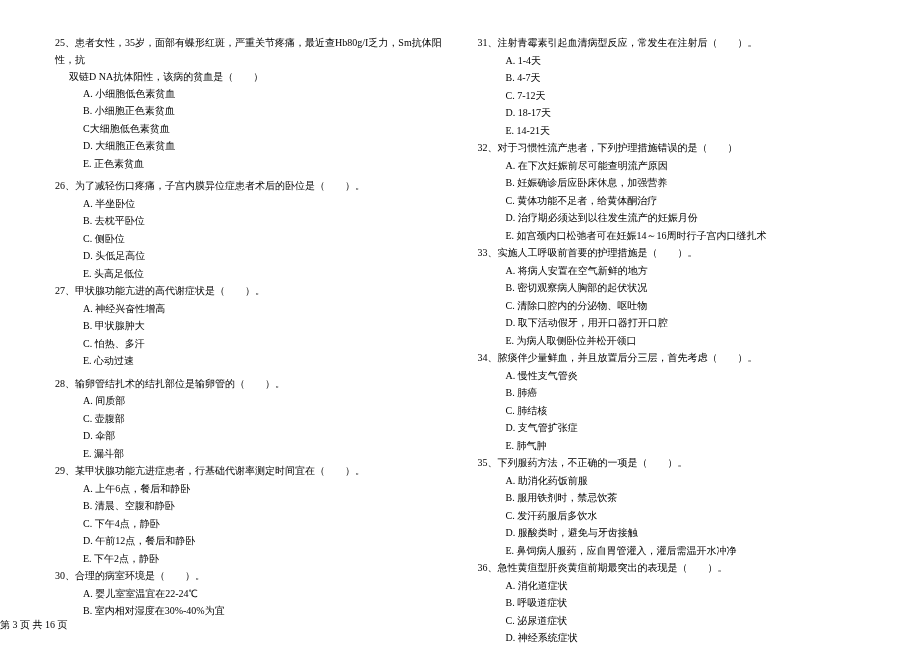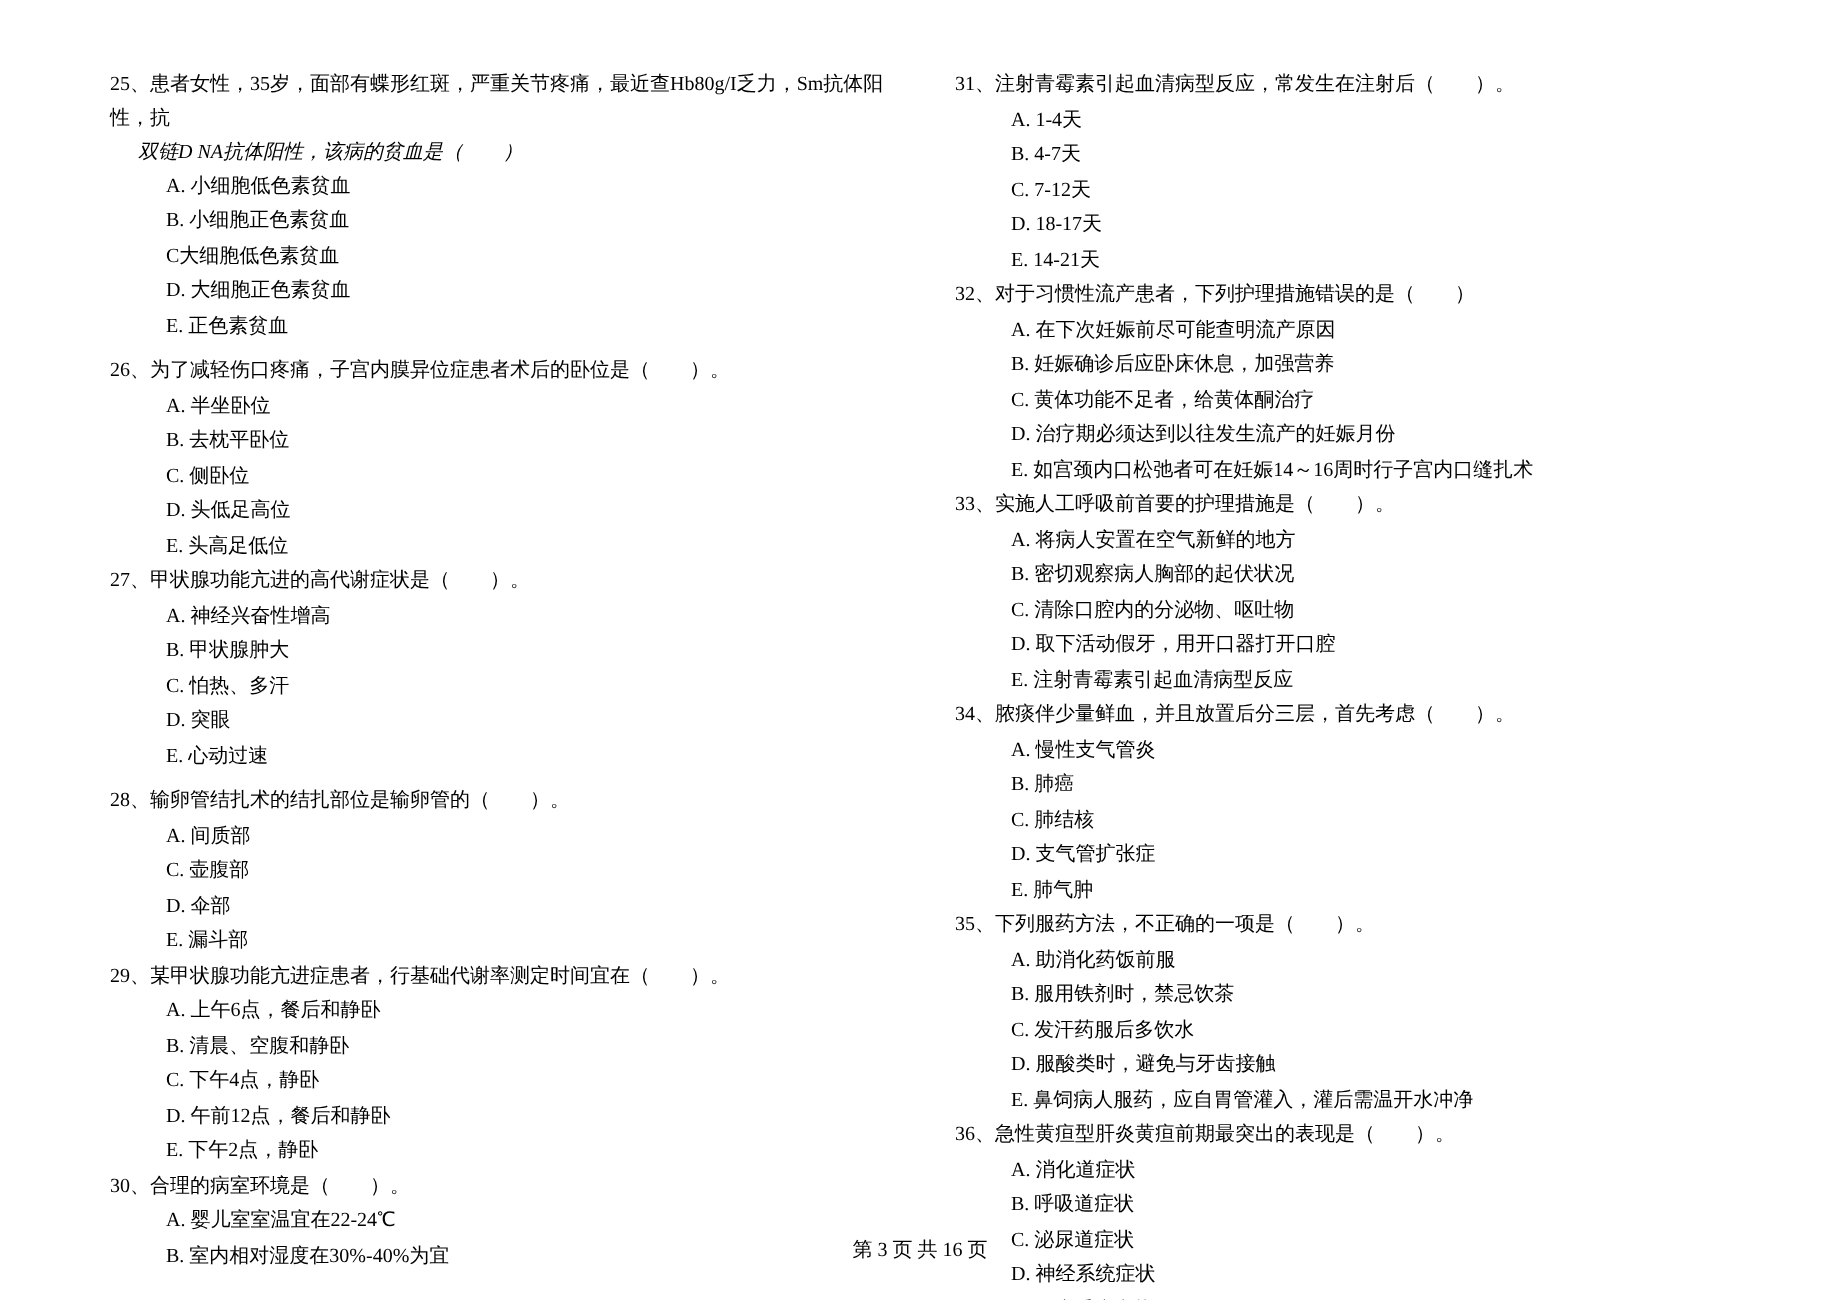--- a/index.html
+++ b/index.html
@@ -23,28 +23,26 @@
     }
     .q-line {
       margin-bottom: 1px;
     }
     .opt {
       padding-left: 28px;
       margin-bottom: 1px;
     }
     .cont {
       padding-left: 14px;
-      font-style: italic;
     }
     .footer {
       position: absolute;
       bottom: 18px;
       left: 0;
       right: 0;
-      text-align: center;
       font-size: 10px;
     }
   </style>
 </head>
 <body>
 
 <div class="columns">
   <div class="col">
     <div class="q-line">25、患者女性，35岁，面部有蝶形红斑，严重关节疼痛，最近查Hb80g/I乏力，Sm抗体阳性，抗</div>
     <div class="cont">双链D NA抗体阳性，该病的贫血是（　　）</div>
@@ -57,21 +55,20 @@
     <div class="q-line">26、为了减轻伤口疼痛，子宫内膜异位症患者术后的卧位是（　　）。</div>
     <div class="opt">A. 半坐卧位</div>
     <div class="opt">B. 去枕平卧位</div>
     <div class="opt">C. 侧卧位</div>
     <div class="opt">D. 头低足高位</div>
     <div class="opt">E. 头高足低位</div>
     <div class="q-line">27、甲状腺功能亢进的高代谢症状是（　　）。</div>
     <div class="opt">A. 神经兴奋性增高</div>
     <div class="opt">B. 甲状腺肿大</div>
     <div class="opt">C. 怕热、多汗</div>
-    <div class="opt">D. 突眼</div>
     <div class="opt">E. 心动过速</div>
     <div style="height:5px"></div>
     <div class="q-line">28、输卵管结扎术的结扎部位是输卵管的（　　）。</div>
     <div class="opt">A. 间质部</div>
     <div class="opt">C. 壶腹部</div>
     <div class="opt">D. 伞部</div>
     <div class="opt">E. 漏斗部</div>
     <div class="q-line">29、某甲状腺功能亢进症患者，行基础代谢率测定时间宜在（　　）。</div>
     <div class="opt">A. 上午6点，餐后和静卧</div>
     <div class="opt">B. 清晨、空腹和静卧</div>
@@ -95,21 +92,21 @@
     <div class="opt">A. 在下次妊娠前尽可能查明流产原因</div>
     <div class="opt">B. 妊娠确诊后应卧床休息，加强营养</div>
     <div class="opt">C. 黄体功能不足者，给黄体酮治疗</div>
     <div class="opt">D. 治疗期必须达到以往发生流产的妊娠月份</div>
     <div class="opt">E. 如宫颈内口松弛者可在妊娠14～16周时行子宫内口缝扎术</div>
     <div class="q-line">33、实施人工呼吸前首要的护理措施是（　　）。</div>
     <div class="opt">A. 将病人安置在空气新鲜的地方</div>
     <div class="opt">B. 密切观察病人胸部的起伏状况</div>
     <div class="opt">C. 清除口腔内的分泌物、呕吐物</div>
     <div class="opt">D. 取下活动假牙，用开口器打开口腔</div>
-    <div class="opt">E. 注射青霉素引起血清病型反应</div>
+    <div class="opt">E. 为病人取侧卧位并松开领口</div>
     <div class="q-line">34、脓痰伴少量鲜血，并且放置后分三层，首先考虑（　　）。</div>
     <div class="opt">A. 慢性支气管炎</div>
     <div class="opt">B. 肺癌</div>
     <div class="opt">C. 肺结核</div>
     <div class="opt">D. 支气管扩张症</div>
     <div class="opt">E. 肺气肿</div>
     <div class="q-line">35、下列服药方法，不正确的一项是（　　）。</div>
     <div class="opt">A. 助消化药饭前服</div>
     <div class="opt">B. 服用铁剂时，禁忌饮茶</div>
     <div class="opt">C. 发汗药服后多饮水</div>

